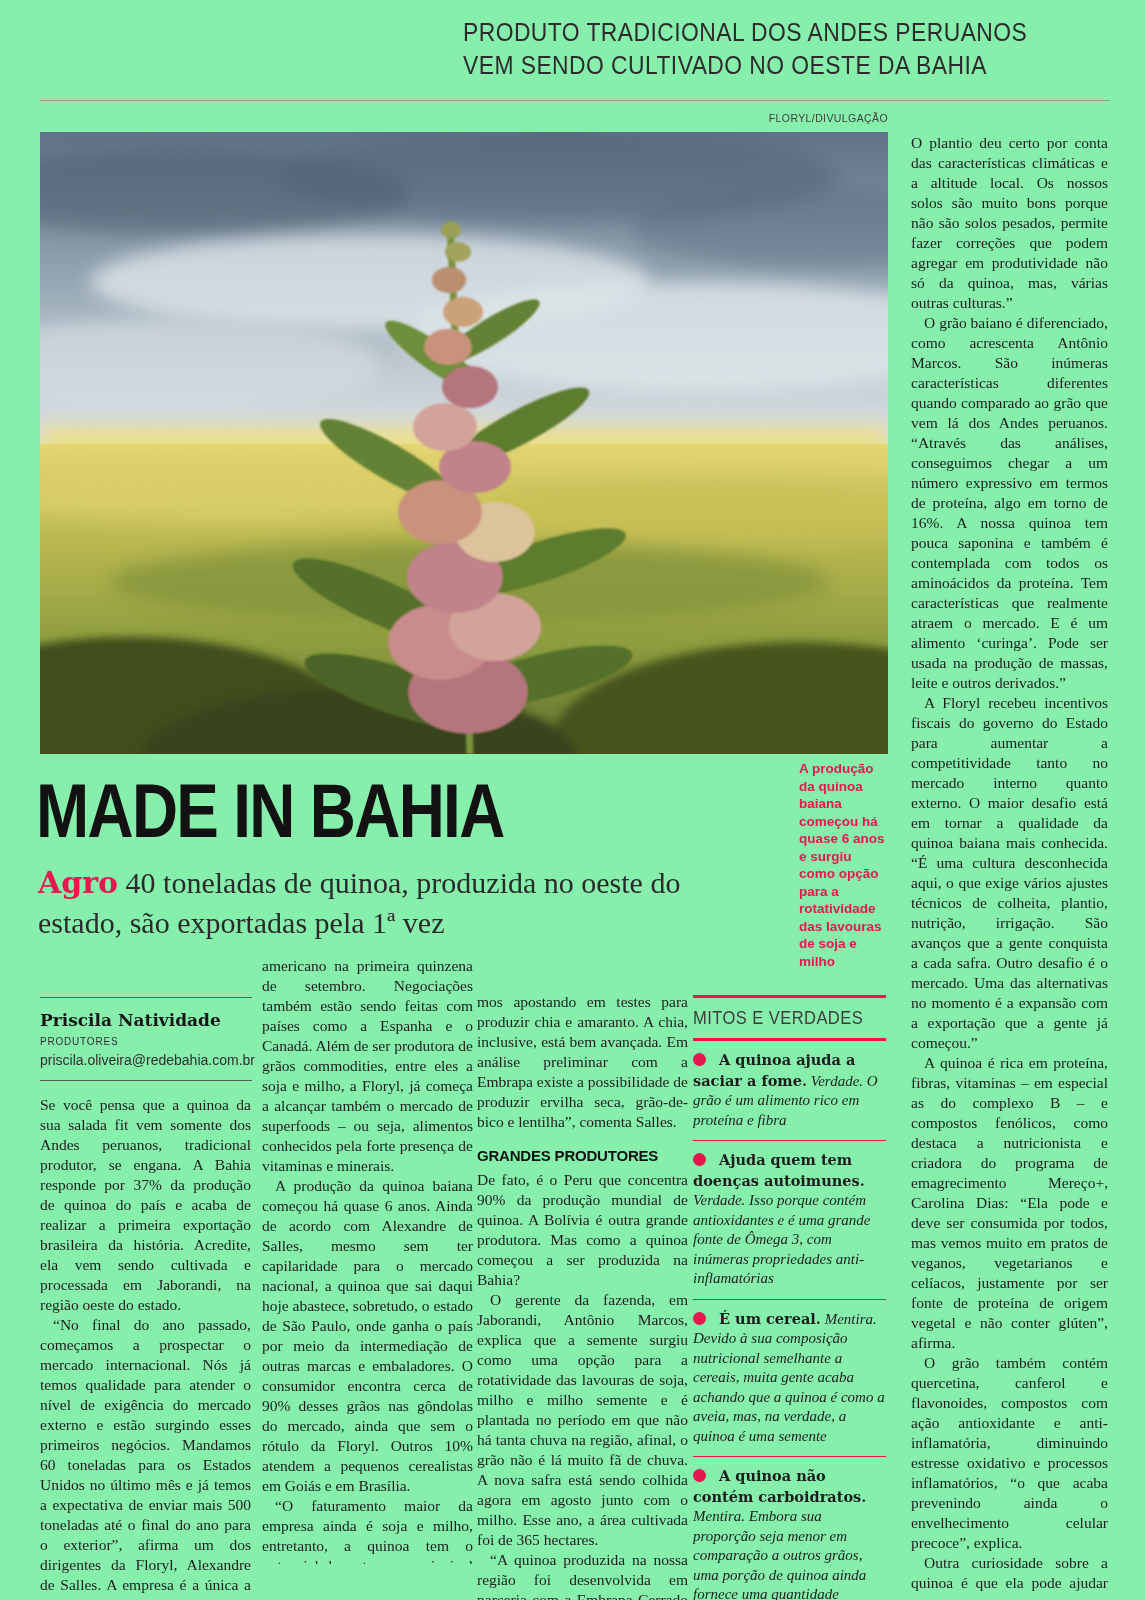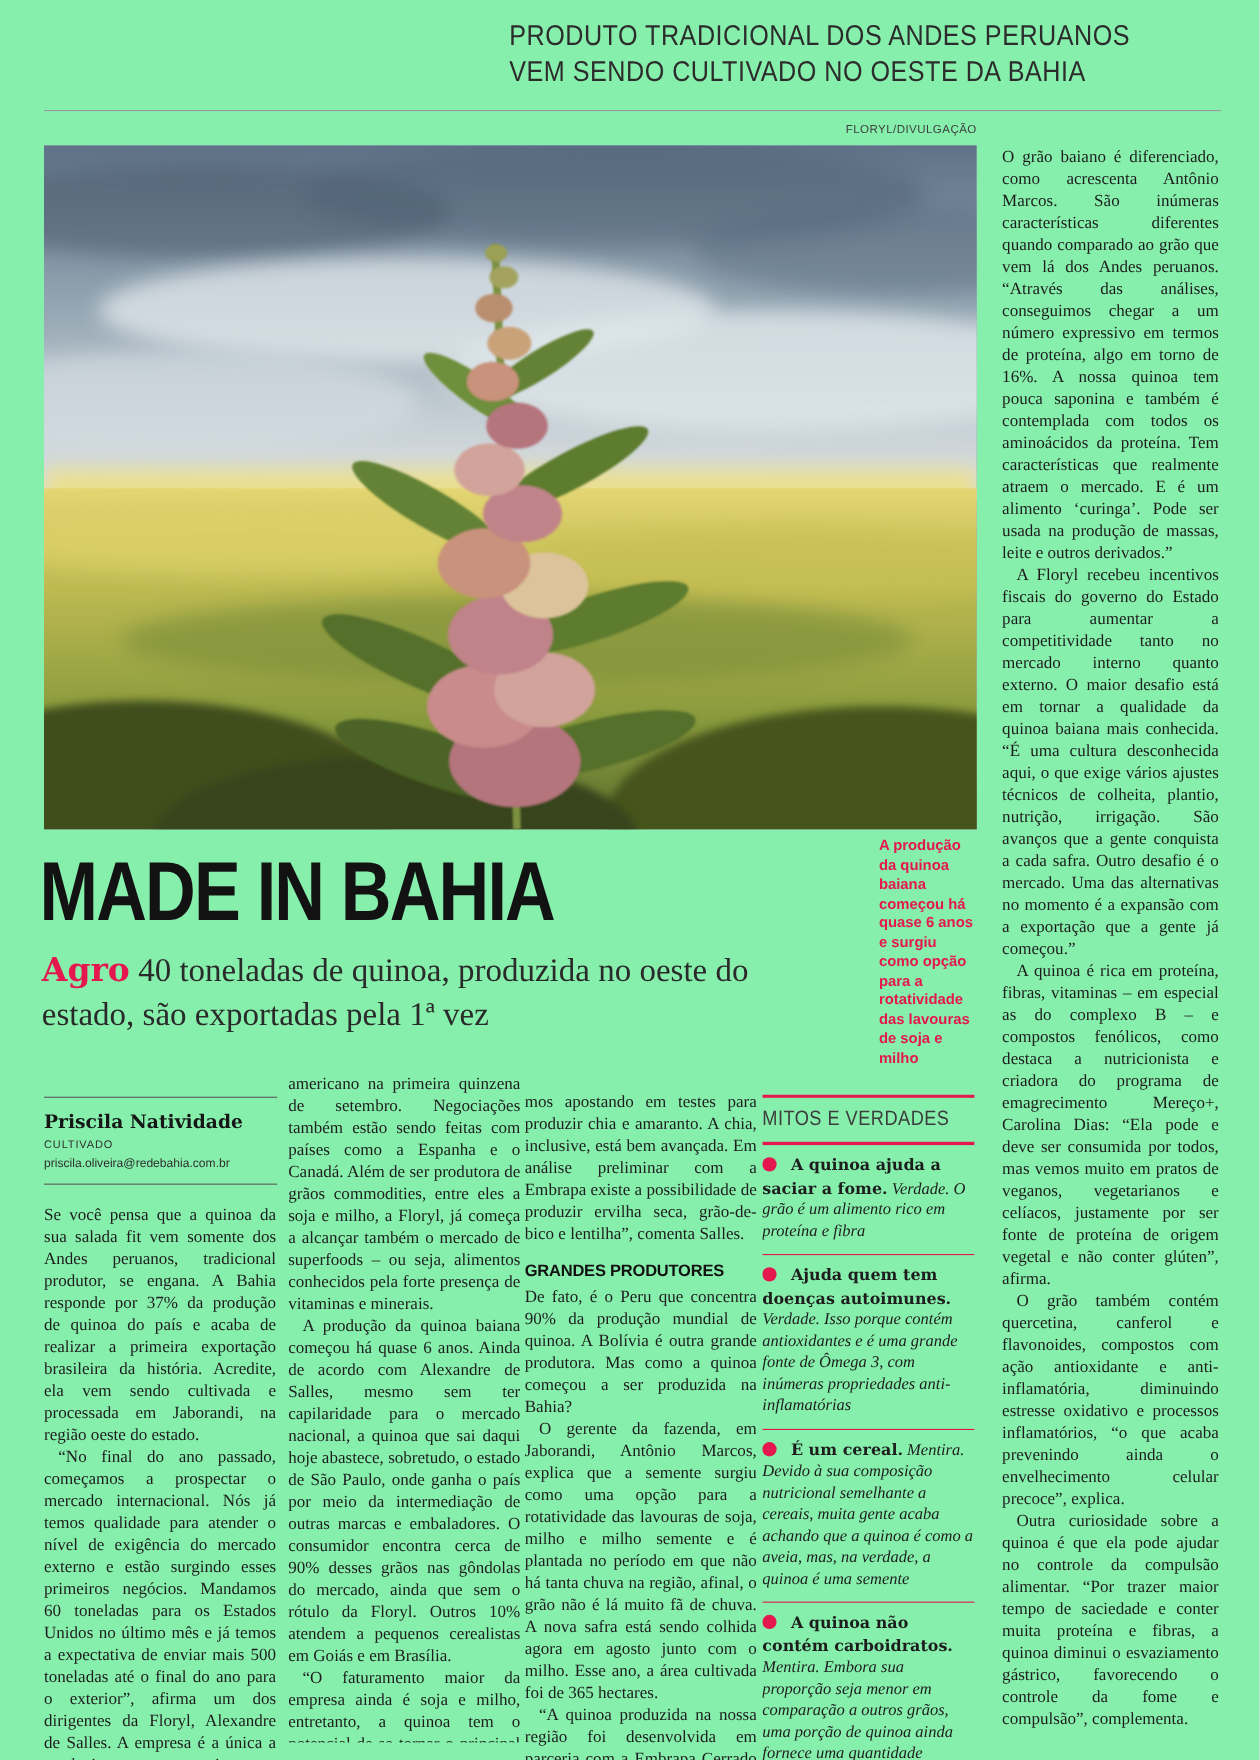--- a/index.html
+++ b/index.html
@@ -29,29 +29,29 @@
   
   .photo-caption{position:absolute;left:799px;top:760px;width:92px;
                  font-family:"Liberation Sans",sans-serif;font-weight:700;
                  font-size:13.5px;line-height:17.5px;color:var(--accent);}
 
   
   .byline{position:absolute;left:40px;top:997px;width:212px;border-top:1px solid #5b5b5b;
           border-bottom:1px solid #5b5b5b;padding:12px 0 12px 0;box-sizing:border-box;}
   .byline .name{font-family:"DejaVu Serif",serif;font-weight:700;font-size:17px;color:#161616;}
   .byline .role{font-family:"Liberation Sans",sans-serif;font-size:10px;letter-spacing:.8px;color:#2e2e2e;margin-top:6px;}
-  .byline .email{font-family:"Liberation Sans",sans-serif;font-size:11px;color:#2e2e2e;margin-top:5px;}
+  .byline .email{font-family:"Liberation Sans",sans-serif;font-size:14px;color:#2e2e2e;margin-top:5px;}
 
   
   .col{position:absolute;width:211px;font-size:15.5px;line-height:20px;text-align:justify;
        color:#1d1d1d;overflow:hidden;}
   .col p{margin:0;}
   .paras p:not(:first-child){text-indent:13px;}
   .col-1{left:40px;top:1095px;height:505px;}
-  .col-2{left:262px;top:976px;height:608px;}
+  .col-2{left:262px;top:956px;height:608px;}
   .col-3{left:477px;top:992px;height:608px;}
   .col-right{left:911px;top:133px;width:197px;height:1462px;}
   .inner-heading{font-family:"Liberation Sans",sans-serif;font-weight:700;font-size:15px;
                  color:#111;margin:14px 0 4px 0;letter-spacing:-.2px;}
   .col-3 .after p:first-child{text-indent:0;}
   .col-3 .after p:not(:first-child){text-indent:13px;}
 
   
   .myths{position:absolute;left:693px;top:995px;width:193px;height:605px;overflow:hidden;}
   .myths .rule-thick{height:3px;background:var(--accent);}
@@ -151,21 +151,21 @@
   </div>
 
   <div class="headline" style="--x:0">MADE IN BAHIA</div>
 
   <div class="photo-caption">A produção da quinoa baiana começou há quase 6 anos e surgiu como opção para a rotatividade das lavouras de soja e milho</div>
 
   <div class="subhead"><span class="kicker">Agro</span><span> 40 toneladas de quinoa, produzida no oeste do estado, são exportadas pela 1ª vez</span></div>
 
   <div class="byline">
     <div class="name">Priscila Natividade</div>
-    <div class="role">CULTIVADO</div>
+    <div class="role">PRODUTORES</div>
     <div class="email">priscila.oliveira@redebahia.com.br</div>
   </div>
 
   <div class="col col-1 paras">
       <p>Se você pensa que a quinoa da sua salada fit vem somente dos Andes peruanos, tradicional produtor, se engana. A Bahia responde por 37% da produção de quinoa do país e acaba de realizar a primeira exportação brasileira da história. Acredite, ela vem sendo cultivada e processada em Jaborandi, na região oeste do estado.</p>
       <p>“No final do ano passado, começamos a prospectar o mercado internacional. Nós já temos qualidade para atender o nível de exigência do mercado externo e estão surgindo esses primeiros negócios. Mandamos 60 toneladas para os Estados Unidos no último mês e já temos a expectativa de enviar mais 500 toneladas até o final do ano para o exterior”, afirma um dos dirigentes da Floryl, Alexandre de Salles. A empresa é a única a produzir e exportar o item em larga escala no Brasil.</p>
     </div>
 
   <div class="col col-2 paras">
       <p>americano na primeira quinzena de setembro. Negociações também estão sendo feitas com países como a Espanha e o Canadá. Além de ser produtora de grãos commodities, entre eles a soja e milho, a Floryl, já começa a alcançar também o mercado de superfoods – ou seja, alimentos conhecidos pela forte presença de vitaminas e minerais.</p>
@@ -191,20 +191,21 @@
     <div class="rule-thick"></div>
     <div id="myth-list">
         <div class="myth-item"><span class="myth-dot"></span><span class="myth-claim">A quinoa ajuda a saciar a fome.</span><span class="myth-answer"> Verdade. O grão é um alimento rico em proteína e fibra</span></div>
         <div class="myth-item"><span class="myth-dot"></span><span class="myth-claim">Ajuda quem tem doenças autoimunes.</span><span class="myth-answer"> Verdade. Isso porque contém antioxidantes e é uma grande fonte de Ômega 3, com inúmeras propriedades anti-inflamatórias</span></div>
         <div class="myth-item"><span class="myth-dot"></span><span class="myth-claim">É um cereal.</span><span class="myth-answer"> Mentira. Devido à sua composição nutricional semelhante a cereais, muita gente acaba achando que a quinoa é como a aveia, mas, na verdade, a quinoa é uma semente</span></div>
         <div class="myth-item"><span class="myth-dot"></span><span class="myth-claim">A quinoa não contém carboidratos.</span><span class="myth-answer"> Mentira. Embora sua proporção seja menor em comparação a outros grãos, uma porção de quinoa ainda fornece uma quantidade significativa de carboidratos</span></div>
       </div>
   </div>
 
   <div class="col col-right paras">
+      <p>O plantio deu certo por conta das características climáticas e a altitude local. Os nossos solos são muito bons porque não são solos pesados, permite fazer correções que podem agregar em produtividade não só da quinoa, mas, várias outras culturas.”</p>
       <p>O grão baiano é diferenciado, como acrescenta Antônio Marcos. São inúmeras características diferentes quando comparado ao grão que vem lá dos Andes peruanos. “Através das análises, conseguimos chegar a um número expressivo em termos de proteína, algo em torno de 16%. A nossa quinoa tem pouca saponina e também é contemplada com todos os aminoácidos da proteína. Tem características que realmente atraem o mercado. E é um alimento ‘curinga’. Pode ser usada na produção de massas, leite e outros derivados.”</p>
       <p>A Floryl recebeu incentivos fiscais do governo do Estado para aumentar a competitividade tanto no mercado interno quanto externo. O maior desafio está em tornar a qualidade da quinoa baiana mais conhecida. “É uma cultura desconhecida aqui, o que exige vários ajustes técnicos de colheita, plantio, nutrição, irrigação. São avanços que a gente conquista a cada safra. Outro desafio é o mercado. Uma das alternativas no momento é a expansão com a exportação que a gente já começou.”</p>
       <p>A quinoa é rica em proteína, fibras, vitaminas – em especial as do complexo B – e compostos fenólicos, como destaca a nutricionista e criadora do programa de emagrecimento Mereço+, Carolina Dias: “Ela pode e deve ser consumida por todos, mas vemos muito em pratos de veganos, vegetarianos e celíacos, justamente por ser fonte de proteína de origem vegetal e não conter glúten”, afirma.</p>
       <p>O grão também contém quercetina, canferol e flavonoides, compostos com ação antioxidante e anti-inflamatória, diminuindo estresse oxidativo e processos inflamatórios, “o que acaba prevenindo ainda o envelhecimento celular precoce”, explica.</p>
       <p>Outra curiosidade sobre a quinoa é que ela pode ajudar no controle da compulsão alimentar. “Por trazer maior tempo de saciedade e conter muita proteína e fibras, a quinoa diminui o esvaziamento gástrico, favorecendo o controle da fome e compulsão”, complementa.</p>
     </div>
 
 </div>
 
 </body></html>

